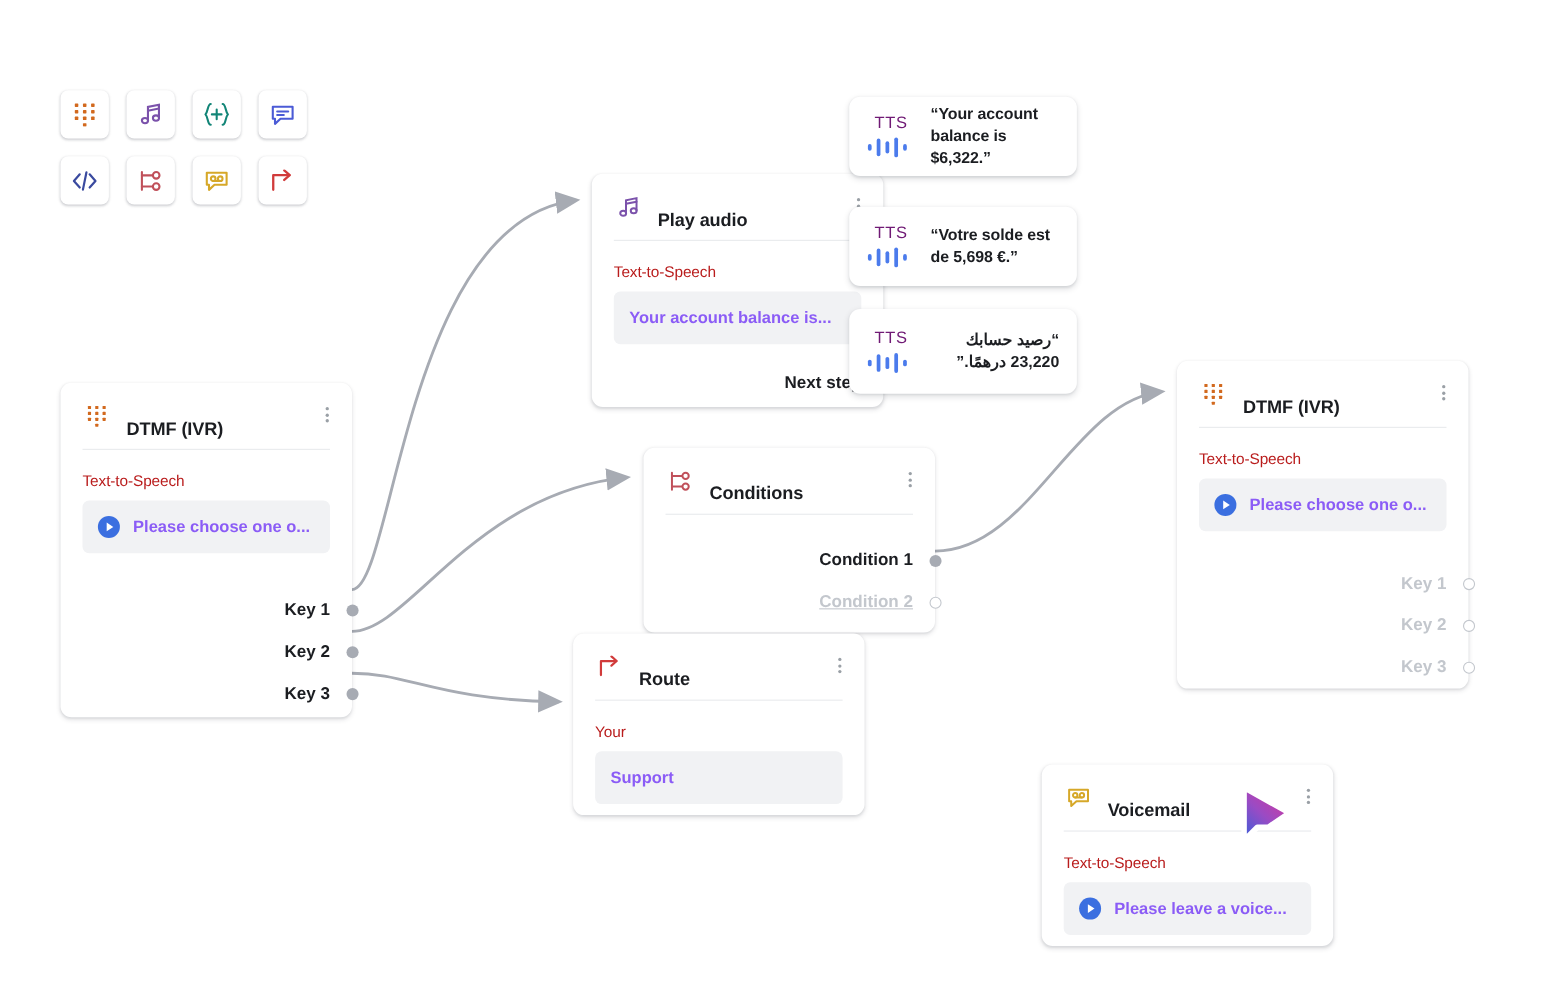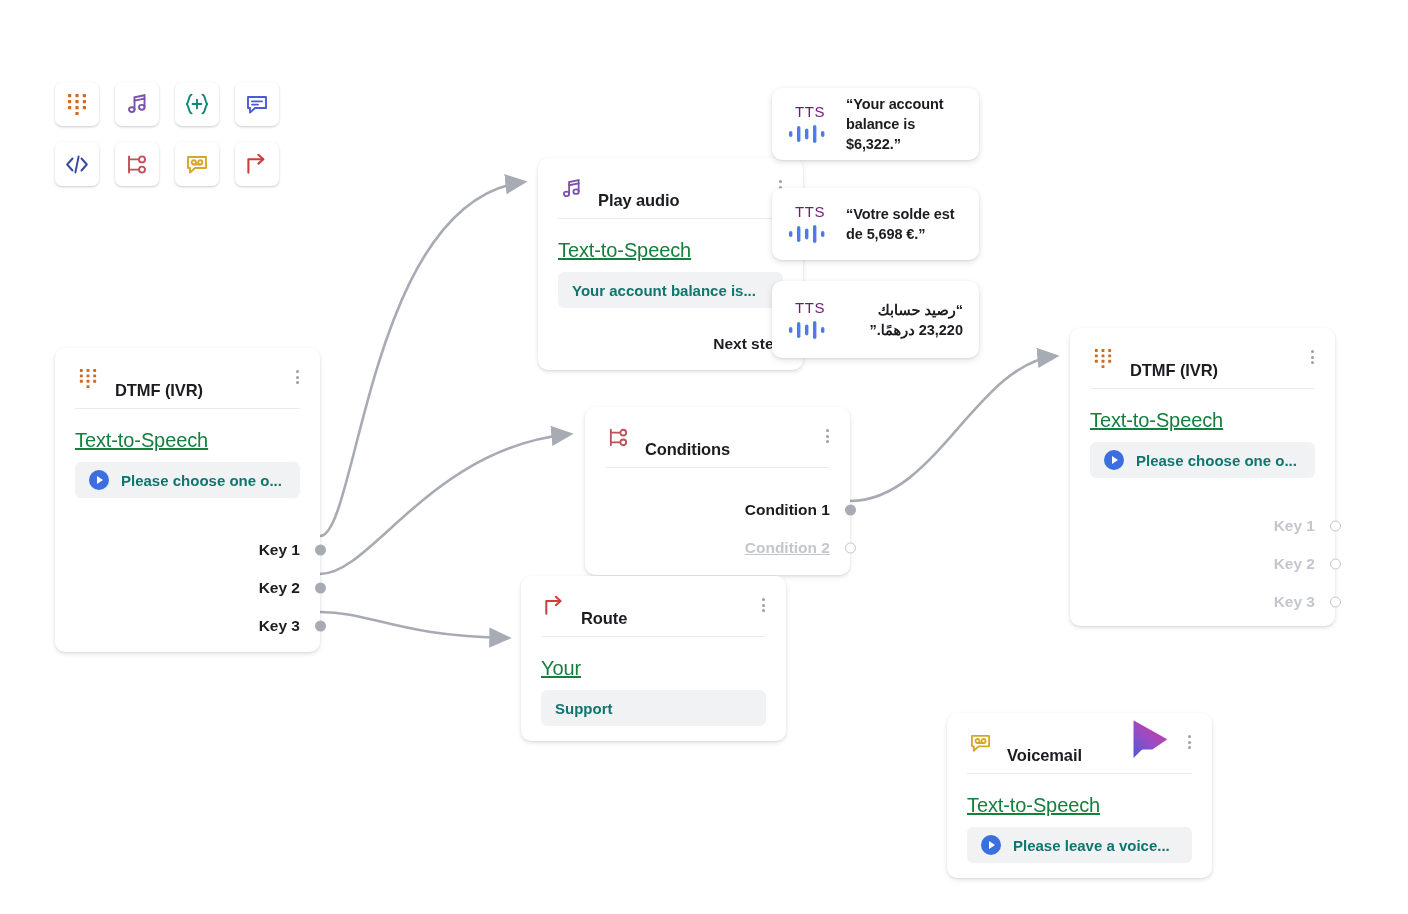--- a/index.html
+++ b/index.html
@@ -94,38 +94,37 @@
     height: 3px;
     border-radius: 50%;
     background: #9aa0a6;
   }
   .node-divider {
     height: 1px;
     background: #e8eaed;
     margin: 18px 20px 0 20px;
   }
   .field-label {
-    font-size: 20px;
-    color: #15803d;
+    font-size: 14px;
+    color: #b91c1c;
     padding: 20px 20px 0 20px;
     letter-spacing: -0.1px;
-    text-decoration: underline;
   }
   .field-pill {
     margin: 10px 20px 0 20px;
     background: #f1f2f4;
     border-radius: 6px;
-    height: 36px;
+    height: 48px;
     display: flex;
     align-items: center;
     padding: 0 14px;
     box-sizing: border-box;
     font-size: 15px;
     font-weight: bold;
-    color: #0f766e;
+    color: #8b5cf6;
     white-space: nowrap;
     overflow: hidden;
     cursor: pointer;
   }
   .play-dot {
     width: 20px;
     height: 20px;
     border-radius: 50%;
     background: #3b6fe0;
     display: flex;
@@ -522,21 +521,21 @@
           <i></i>
         </span>
     </div>
     <div class="node-divider"></div>
     <div class="field-label">Your</div>
     <div class="field-pill">
       <span>Support</span>
     </div>
   </div>
 
-  <div class="node" style="left:947px; top:713px; width:265px; height:165px;">
+  <div class="node" style="left:947px; top:695px; width:265px; height:165px;">
     <div class="node-head">
       <span class="node-icon">
         <svg width="21" height="20" viewBox="0 0 22 21">
           <g fill="none" stroke="#d6a829" stroke-width="1.9" stroke-linecap="round" stroke-linejoin="round">
             <path d="M2,3 h18 v11 h-11 l-5,4.6 v-4.6 h-2 z"></path>
             <circle cx="7.8" cy="8.4" r="2.1"></circle>
             <circle cx="14.2" cy="8.4" r="2.1"></circle>
             <path d="M7.8,10.5 L14.2,10.5"></path>
           </g>
         </svg>

